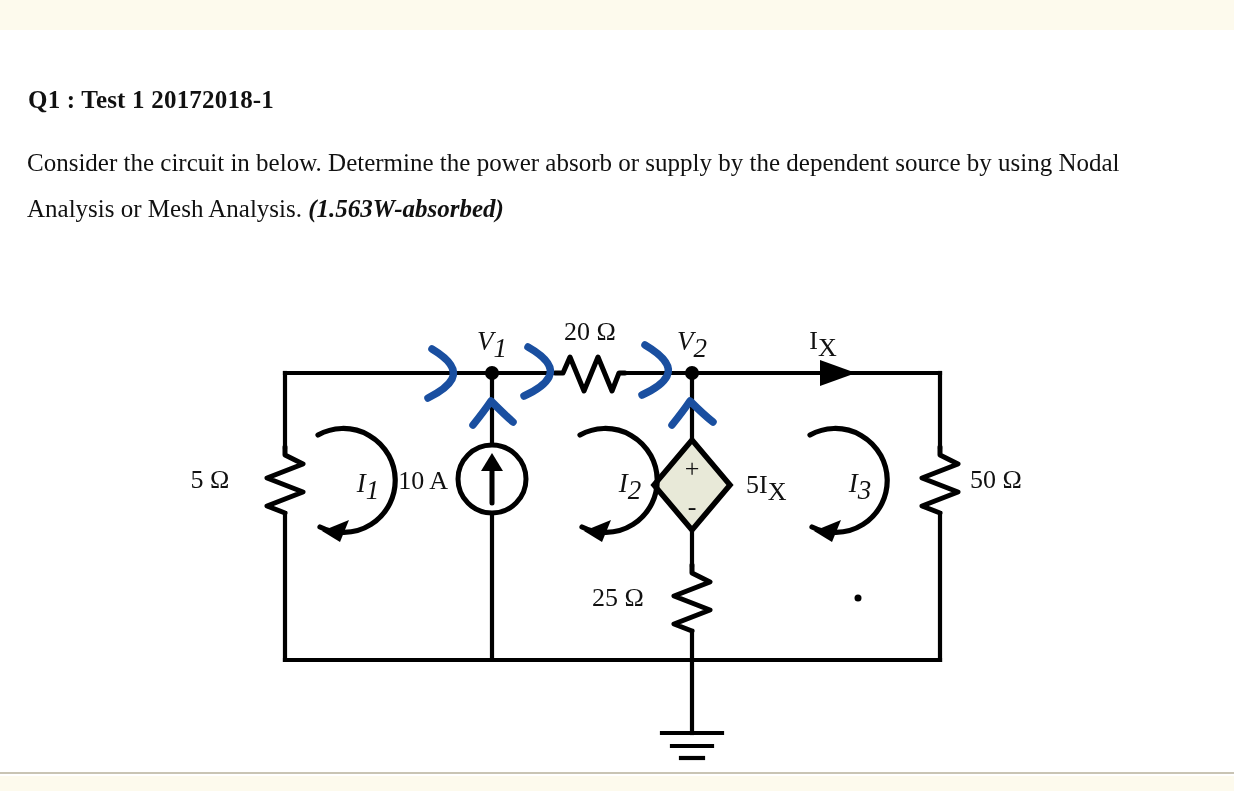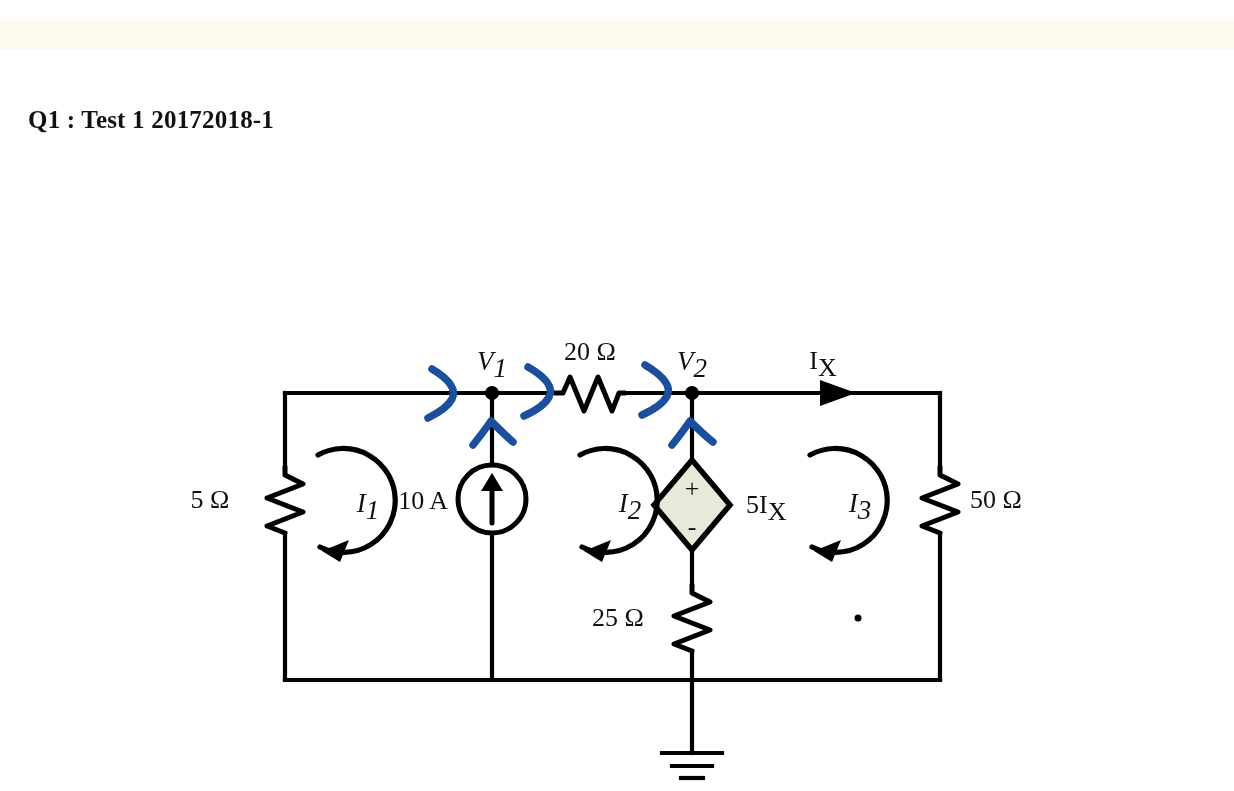--- a/index.html
+++ b/index.html
@@ -12,21 +12,20 @@
     height: 791px;
     background: #ffffff;
     font-family: "Liberation Serif", serif;
     overflow: hidden;
     position: relative;
   }
   #page {
     position: absolute;
     inset: 0;
     background: #ffffff;
-    margin-top: 20px;
   }
   .band-top {
     position: absolute;
     left: 0; top: 0;
     width: 1234px;
     height: 30px;
     background: #fdfaed;
   }
   .band-bottom {
     position: absolute;
@@ -136,20 +135,25 @@
 <body>
 
 <div id="page">
 
   <div class="band-top"></div>
 
   <div class="content">
 
     <div class="q-title">Q1 : Test 1 20172018-1</div>
 
+    <div class="q-body">
+      <span>Consider the circuit in below. Determine the power absorb or supply by the dependent source by</span>
+      <span>using Nodal Analysis or Mesh Analysis.</span>
+      <span class="answer">(1.563W-absorbed)</span>
+    </div>
 
     <div class="circuit-wrap">
       <svg class="circuit" width="1234" height="500" viewBox="0 0 1234 500">
 
         <path class="wire" d="M 285 108 L 555 108"></path>
 
         <path class="wire" d="M 625 108 L 940 108"></path>
 
         <path class="wire" d="M 285 108 L 285 182"></path>
 

